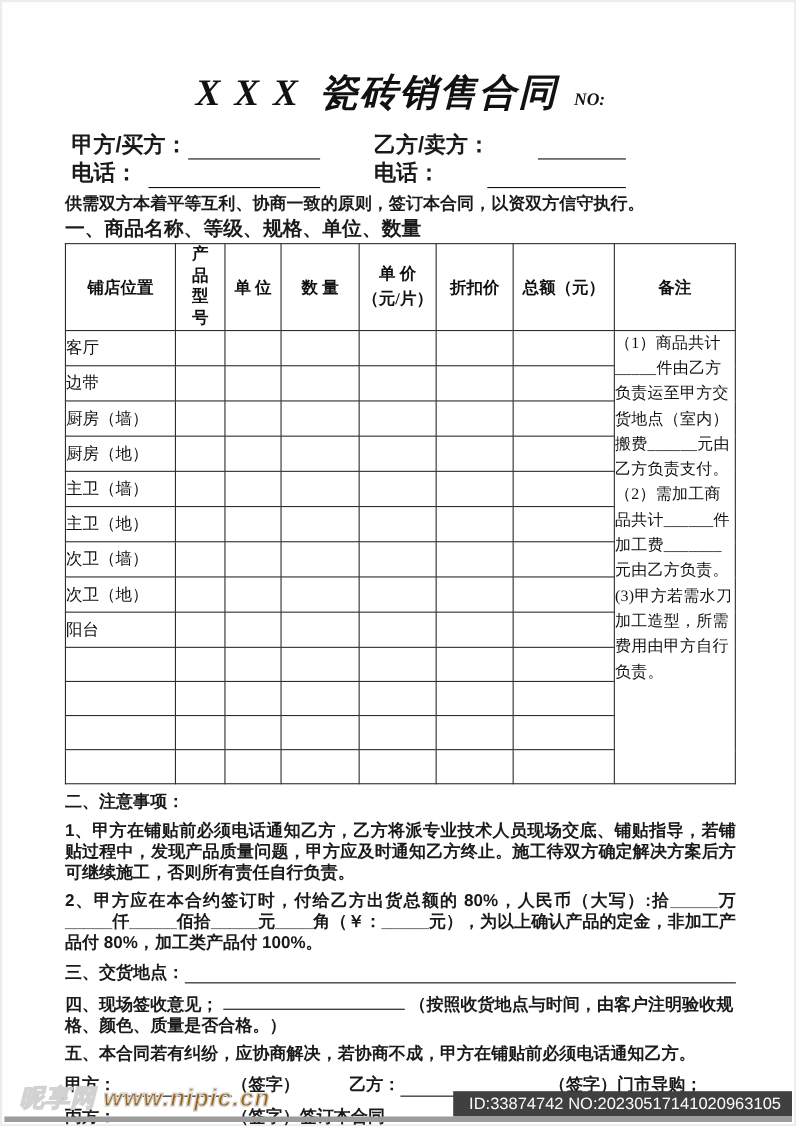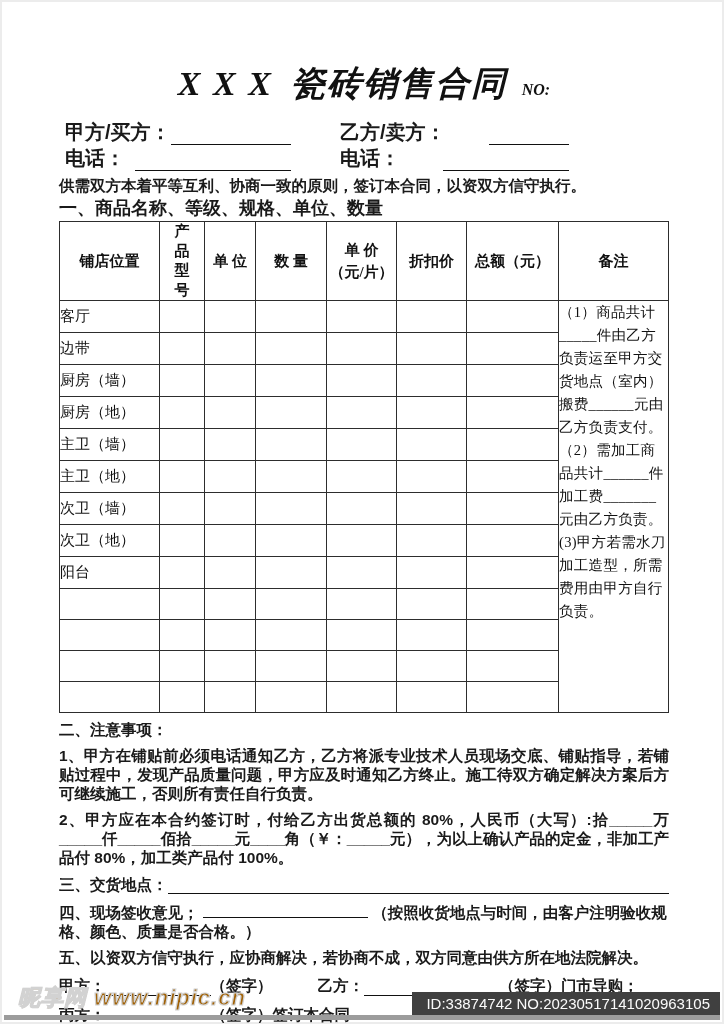--- a/index.html
+++ b/index.html
@@ -254,21 +254,21 @@
       <span class="lbl">三、交货地点：</span>
       <span class="bl fill"></span>
     </div>
 
     <p class="sec p4 indent">
       <span class="lbl">四、现场签收意见；</span>
       <span class="bl w165"></span>
       <span>（按照收货地点与时间，由客户注明验收规格、颜色、质量是否合格。）</span>
     </p>
 
-    <p class="sec para indent">五、以资双方信守执行，应协商解决，若协商不成，双方同意由供方所在地法院解决。</p>
+    <p class="sec para indent">五、本合同若有纠纷，应协商解决，若协商不成，甲方在铺贴前必须电话通知乙方。</p>
 
     <div class="sec sig-row indent">
       <span class="lbl">甲方：</span>
       <span class="bl w105"></span>
       <span class="lbl">（签字）</span>
       <span class="lbl sig-gap">乙方：</span>
       <span class="bl w135"></span>
       <span class="lbl">（签字）门市导购；</span>
     </div>
     <div class="sec sig-row indent">

